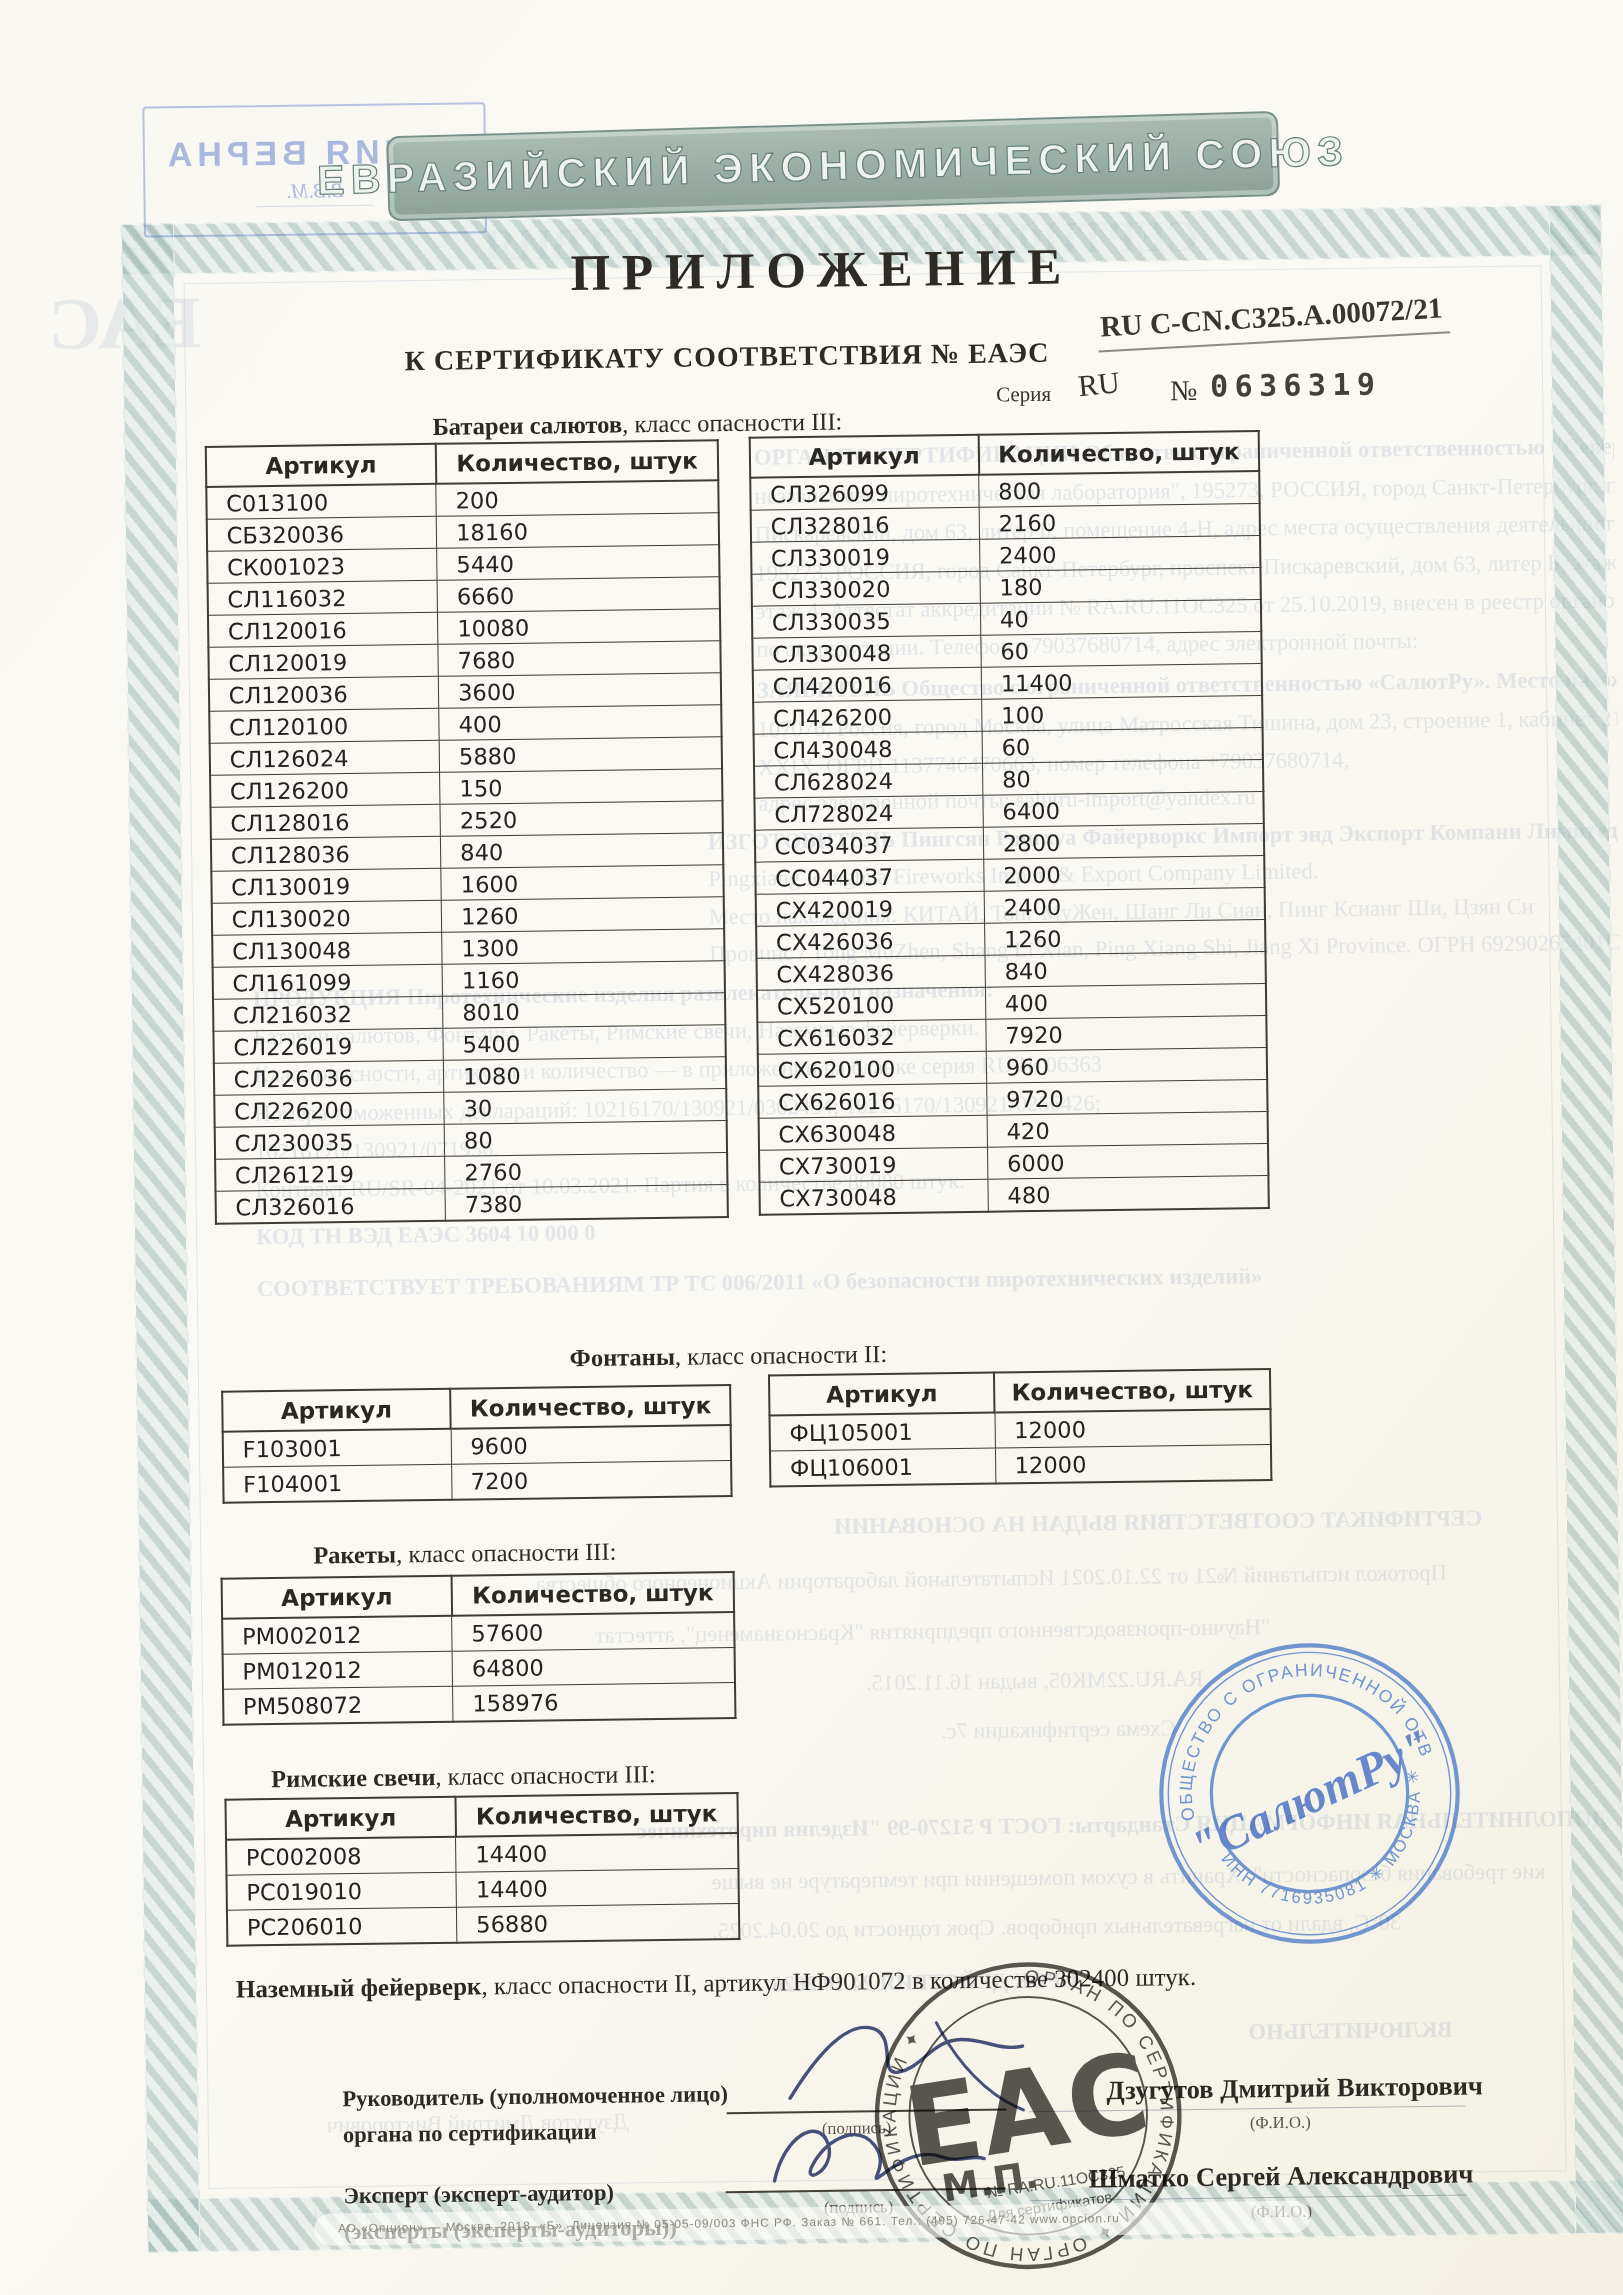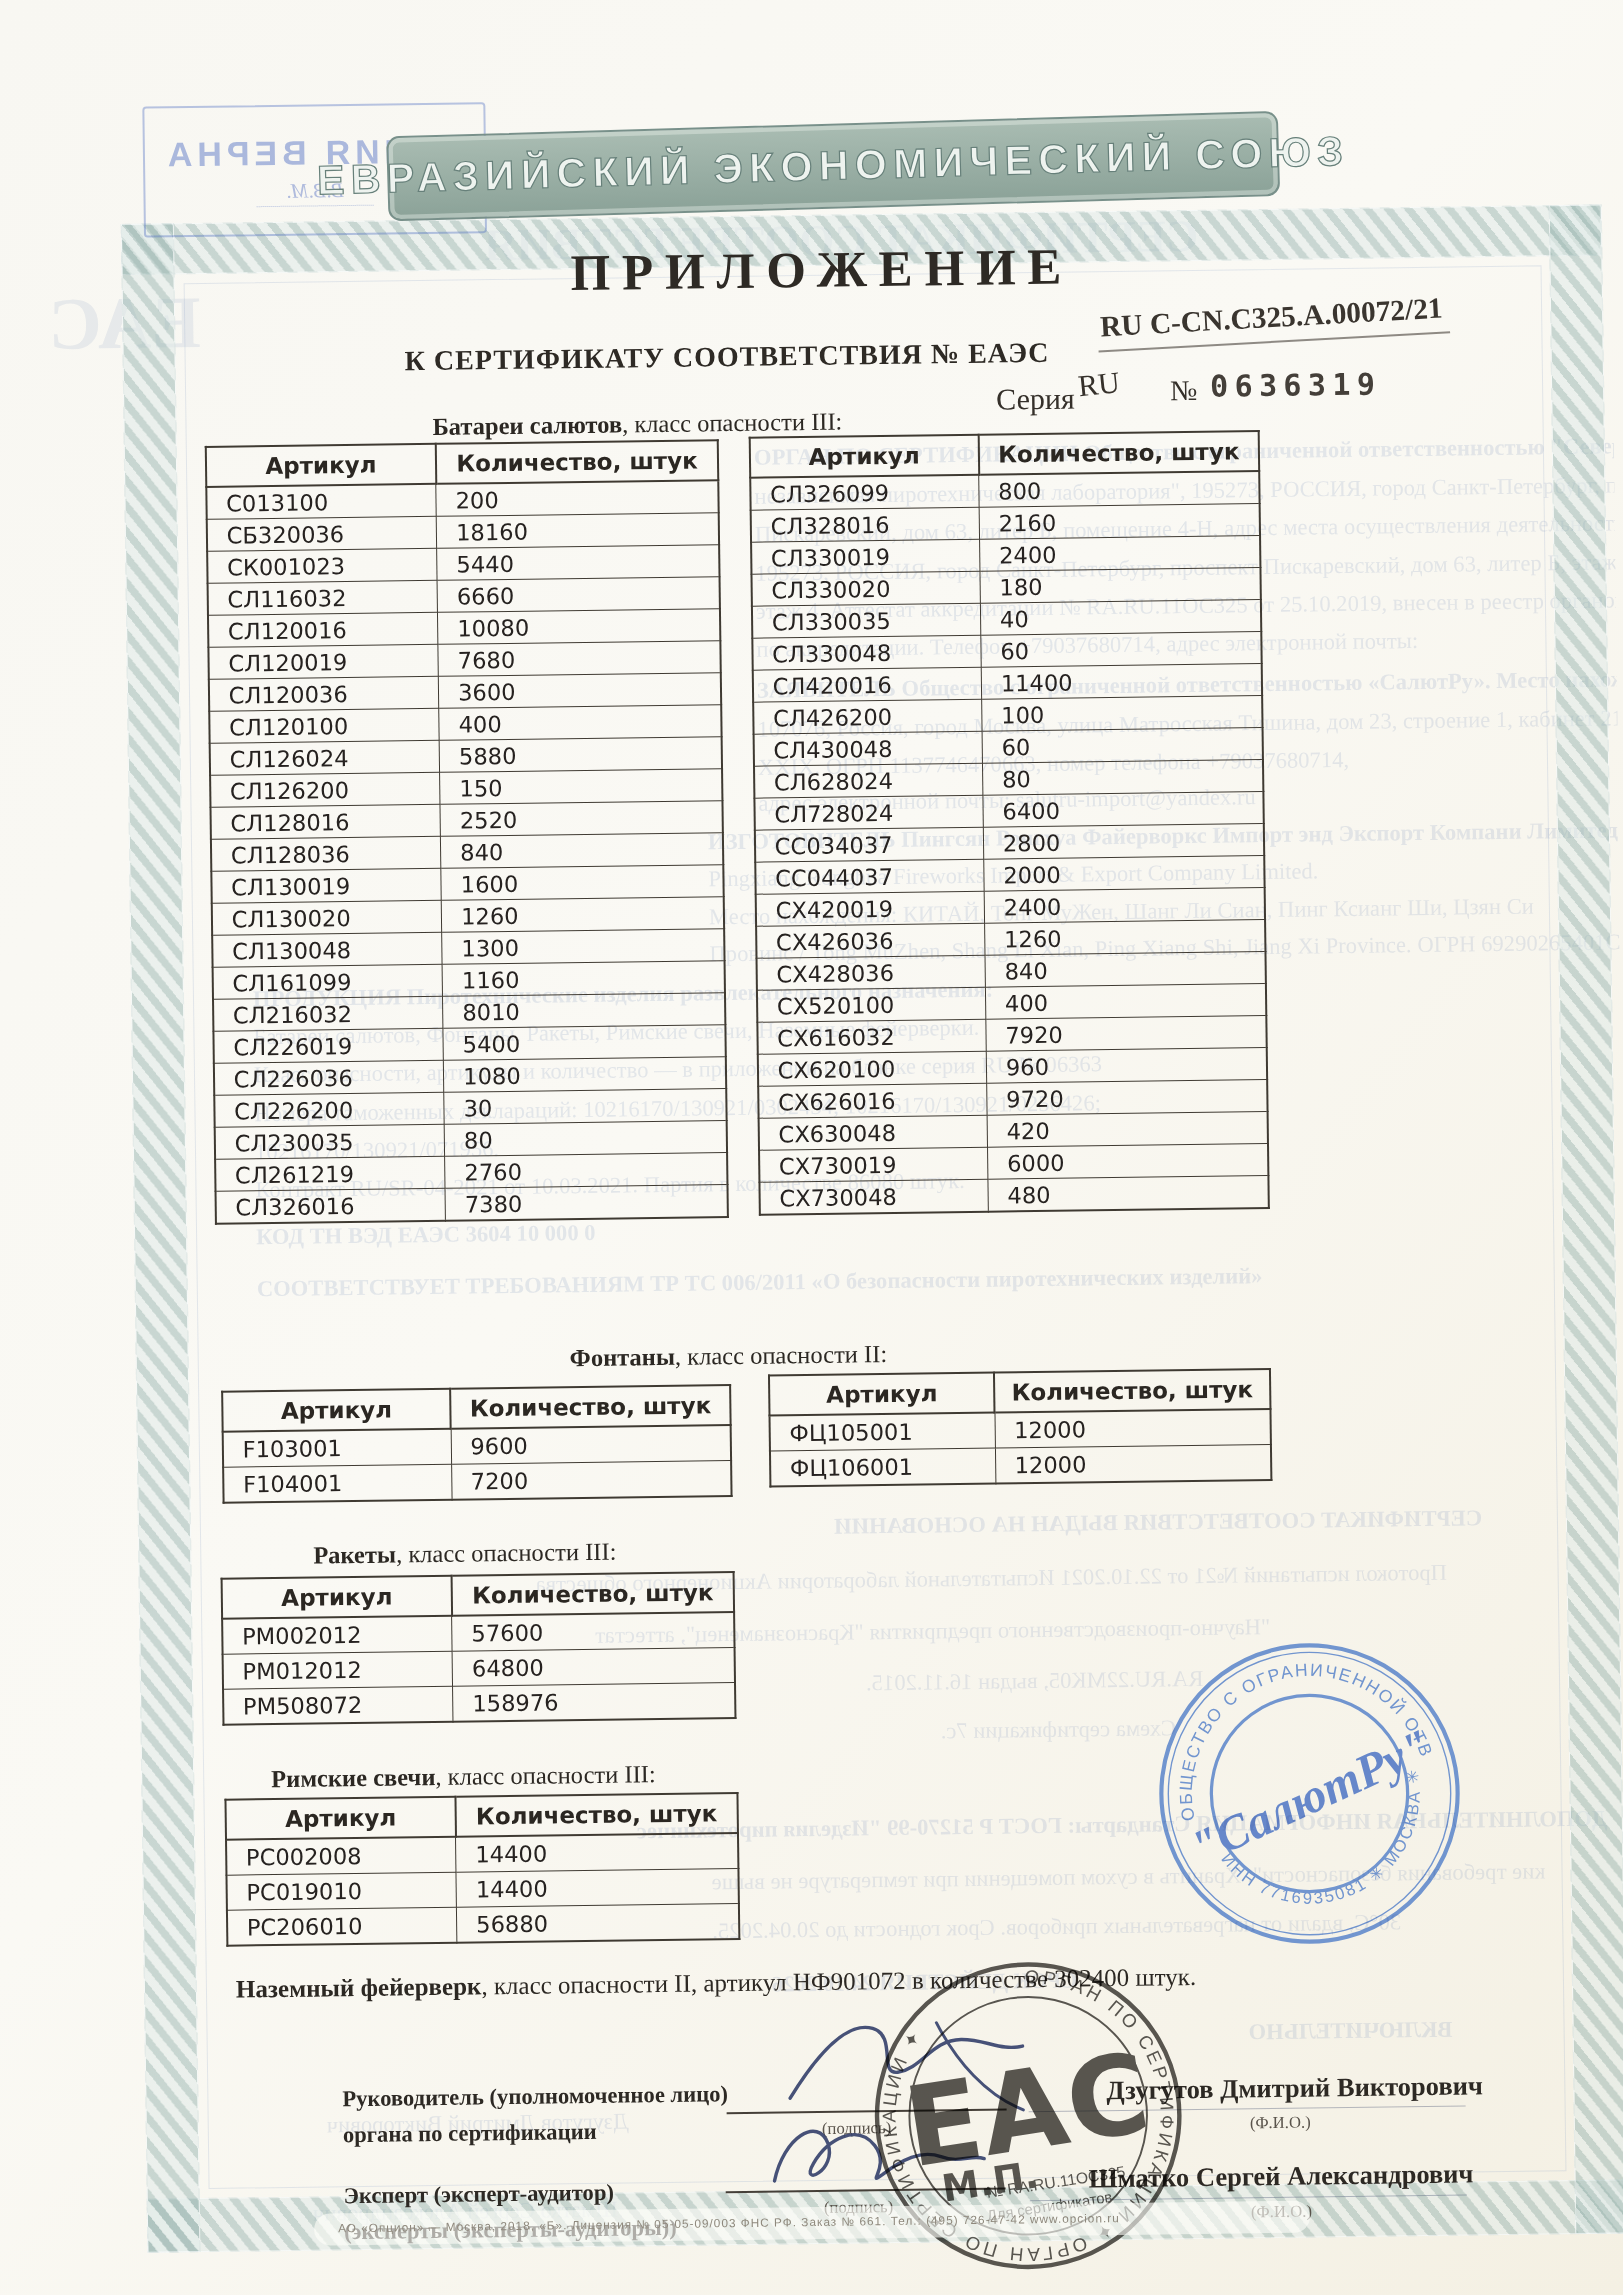--- a/index.html
+++ b/index.html
@@ -24,21 +24,21 @@
   
   .banner{left:400px;top:124px;width:888px;height:81px;border:2px solid #78908a;border-radius:12.8px;
     background:linear-gradient(#a9bcb2,#8ba298);box-shadow:inset 0 0 0 4.4px rgba(238,244,240,.38);
     display:flex;align-items:center;justify-content:center;transform:rotate(-0.9deg);}
   .banner span{font-family:"Liberation Sans",sans-serif;font-weight:bold;font-size:41px;letter-spacing:6.4px;
     color:#eef3ef;-webkit-text-stroke:1.2px #67807a;white-space:nowrap;}
   .doc-title{left:582px;top:241px;font-size:51px;letter-spacing:11.8px;color:#2e2a25;font-weight:600;}
   .subtitle{left:415px;top:340px;font-weight:bold;font-size:28px;letter-spacing:1px;color:#2e2a25;white-space:nowrap;}
   .cert-number{left:1108px;top:307px;font-size:29.4px;font-weight:600;color:#3a352f;transform:rotate(-2.4deg);
     border-bottom:2px solid rgba(70,64,57,.6);padding:0 5.9px 6.9px 2.9px;white-space:nowrap;}
-  .series-label{left:1006px;top:385px;font-size:30px;color:#35302a;}
+  .series-label{left:1006px;top:385px;font-size:21px;color:#35302a;}
   .series-value{left:1088px;top:371px;font-size:30px;color:#35302a;transform:rotate(-5deg);}
   .number-sign{left:1180px;top:380px;font-size:28.5px;color:#35302a;}
   .number-value{left:1220px;top:374px;font-family:"DejaVu Sans Mono",monospace;font-weight:bold;font-size:30px;
     letter-spacing:6.4px;color:#443f39;}
   
   .sec-heading{position:absolute;font-size:24.5px;color:#2c2823;white-space:nowrap;}
   .sec-heading .hb{font-weight:bold;}
   
   .data-table{position:absolute;border-collapse:collapse;table-layout:fixed;background:transparent;
     border:2.5px solid #3f3a32;}

